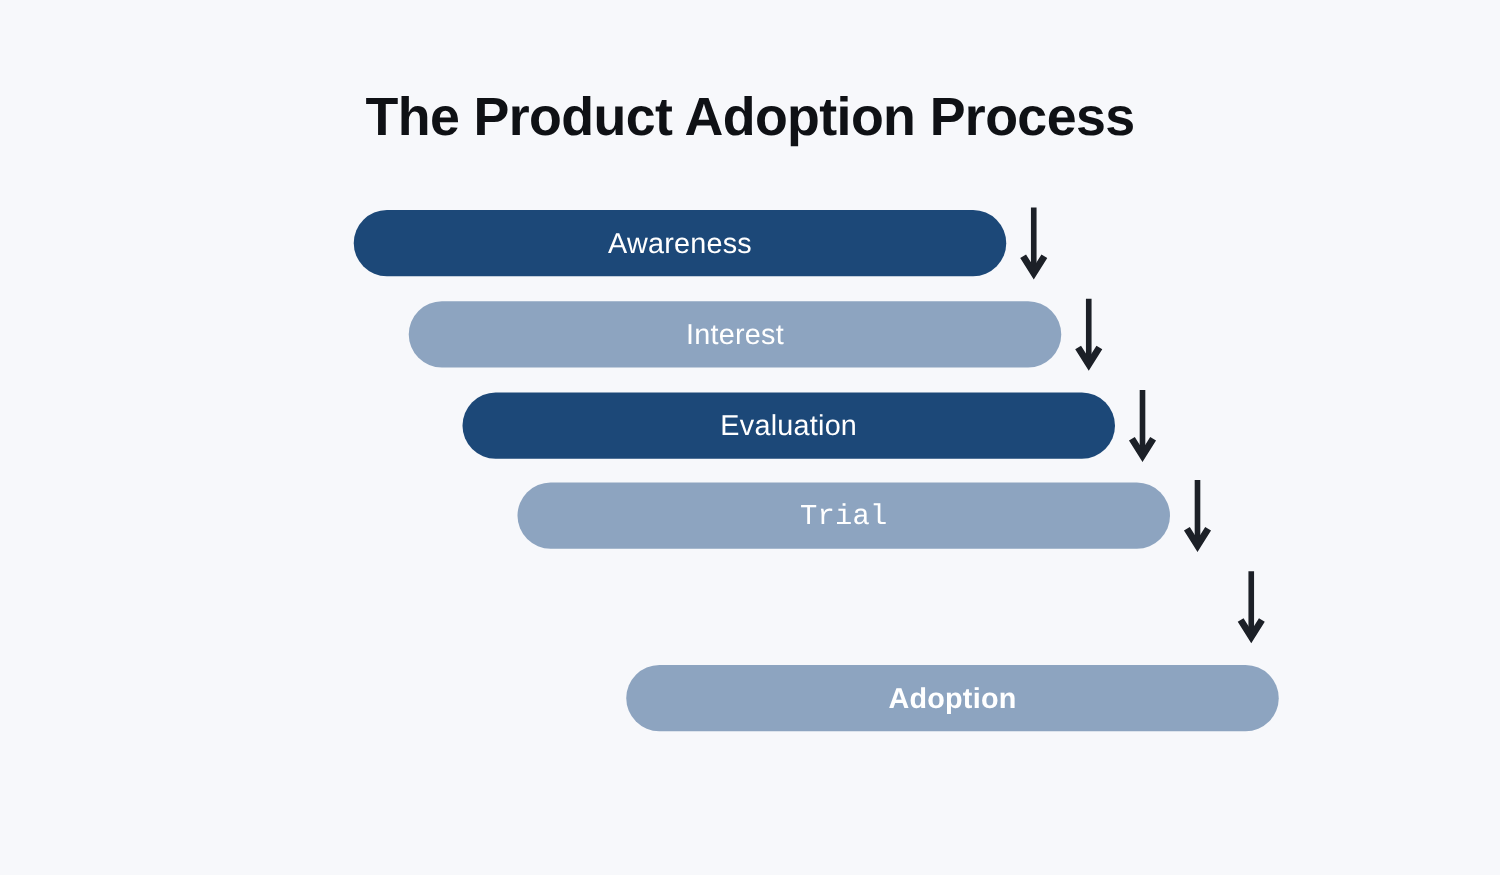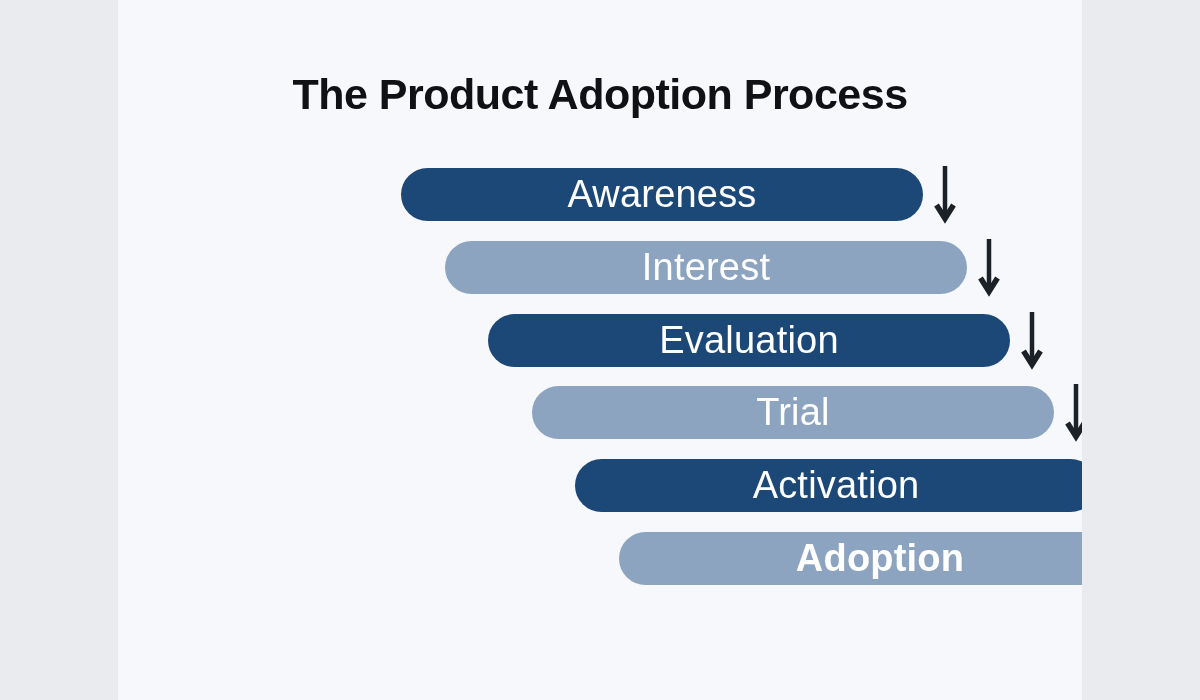--- a/index.html
+++ b/index.html
@@ -2,21 +2,21 @@
 <html style="--background: #f7f8fb; --dark: #1c4878; --light: #8da4c0; --arrow: #1c2027; --stage_text: #ffffff; --title_text: #0f1115;"><head>
 <meta charset="utf-8">
 <style>
   html, body { margin: 0; padding: 0; }
   body {
     font-family: "Liberation Sans", sans-serif;
     background: #e9ebee;
   }
   .canvas {
     position: relative;
-    width: 964px;
+    width: 1200px;
     height: 700px;
     background: var(--background, #f7f8fb);
     overflow: hidden;
     margin: 0 auto;
   }
   .title {
     position: absolute;
     left: 0;
     right: 0;
     top: 72px;
@@ -29,21 +29,21 @@
   }
   .stage {
     position: absolute;
     width: 522px;
     height: 53px;
     border-radius: 26.5px;
     display: flex;
     align-items: center;
     justify-content: center;
     color: var(--stage_text, #ffffff);
-    font-size: 38px;
+    font-size: 23px;
     font-weight: 400;
     letter-spacing: 0.2px;
   }
   .stage.dark  { background: var(--dark,  #1c4878); }
   .stage.light { background: var(--light, #8da4c0); }
   .arrow {
     position: absolute;
     width: 26px;
     height: 60px;
   }
@@ -67,27 +67,24 @@
   </div>
 
   <div class="stage dark" style="left:370px; top:314px;">
     <span>Evaluation</span>
   </div>
 
   <div class="stage light" style="left:327px; top:241px;">
     <span>Interest</span>
   </div>
 
-  <div class="stage light" style="left:414px; top:386px;">
+  <div class="stage light" style="left:414px; top:386px;font-family:Liberation Mono, monospace;">
     <span>Trial</span>
   </div>
 
-  <div class="stage dark" style="left:457px; top:459px;">
-    <span>Activation</span>
-  </div>
 
   <div class="stage light" style="left:501px; top:532px;font-weight:bold;">
     <span>Adoption</span>
   </div>
 
   <div class="arrow" style="left:814px; top:164px;">
     <svg width="26" height="60" viewBox="0 0 26 60">
       <path class="shaft" d="M13 2 L13 51"></path>
       <path class="head" d="M4.5 41 L13 54.5 L21.5 41"></path>
     </svg>

